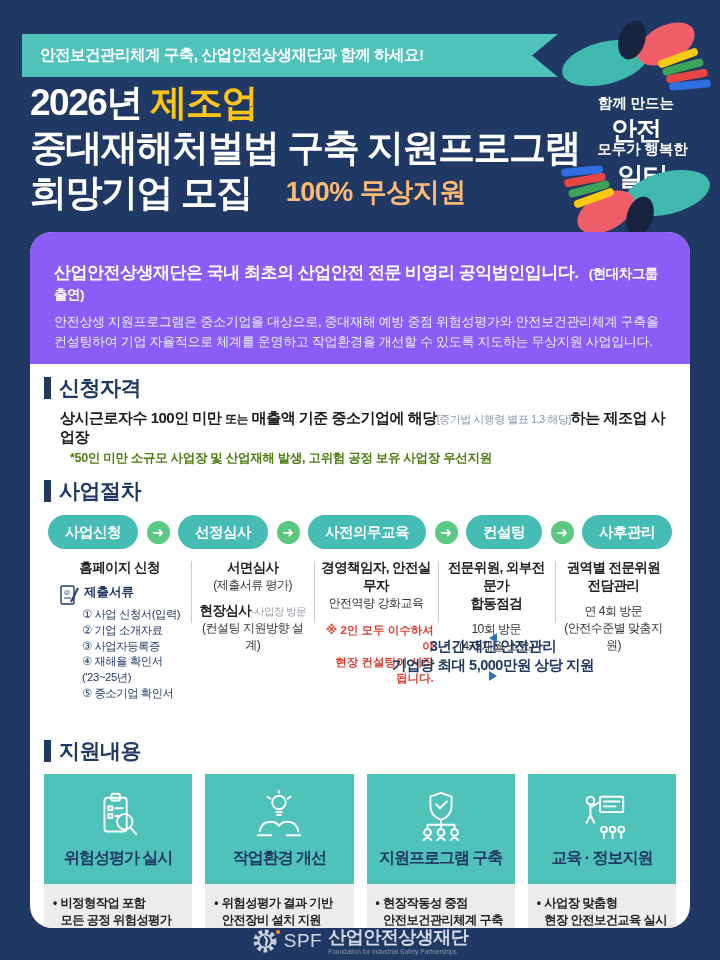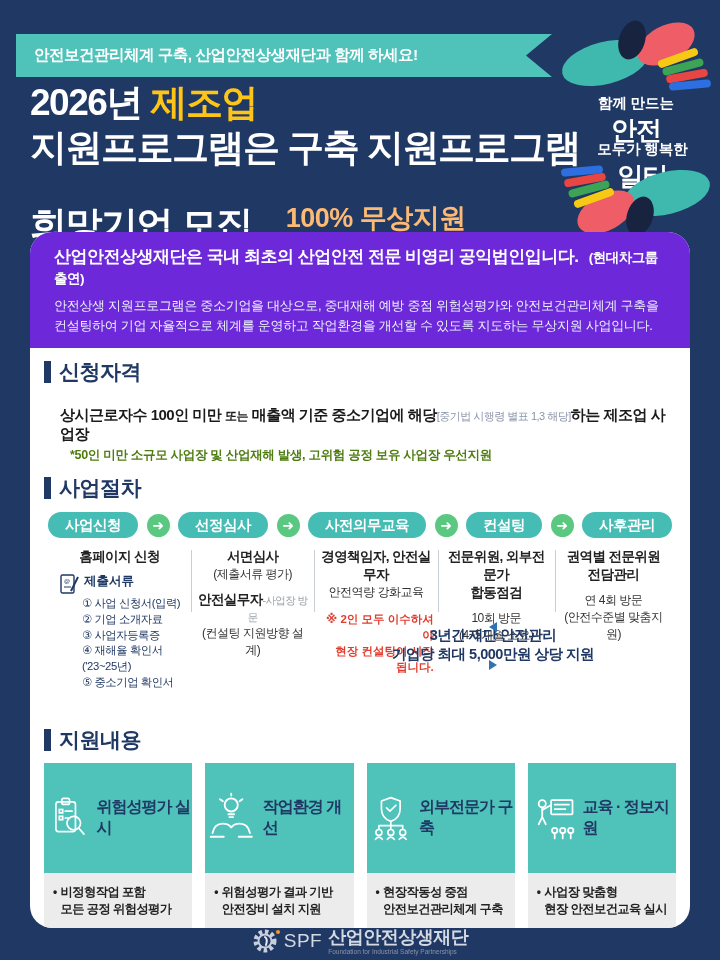--- a/index.html
+++ b/index.html
@@ -1,27 +1,27 @@
 <!DOCTYPE html>
 <html><head>
 <meta charset="utf-8">
 <style>
   * { margin:0; padding:0; box-sizing:border-box; }
   body { margin:0; background:#444; font-family:"Liberation Sans","DejaVu Sans",sans-serif; }
   .page { position:relative; width:720px; height:960px; background:#1F3864; overflow:hidden; margin:0 auto; }
 
   
-  .ribbon { position:absolute; left:16px; top:34px; width:536px; height:43px; background:#4FC2BA;
+  .ribbon { position:absolute; left:22px; top:34px; width:536px; height:43px; background:#4FC2BA;
     clip-path:polygon(0 0,100% 0,calc(100% - 26px) 50%,100% 100%,0 100%);
     display:flex; align-items:center; padding-left:18px; color:#fff; font-weight:bold; font-size:15.5px; letter-spacing:-0.5px; }
 
   
   .title { position:absolute; left:30px; top:80px; color:#fff; font-weight:800; font-size:37px; line-height:1.22; letter-spacing:-1.5px; }
   .title .yellow { color:#FFC516; }
-  .title-row3 { display:flex; align-items:flex-start; gap:34px;margin-top:32px; }
+  .title-row3 { display:flex; align-items:center; gap:34px; }
   .free-badge { color:#fdba74; font-size:27px; font-weight:800; letter-spacing:-0.5px; }
 
   
   .hands-block { position:absolute; right:6px; top:22px; width:156px; height:212px; color:#fff; text-align:center; }
   .hand { position:absolute; width:150px; height:70px; left:3px; }
   .hand.top { top:0; }
   .hand.bot { bottom:0; transform:rotate(180deg); }
   .hand div { position:absolute; border-radius:50%; }
   .hs1 { left:0; top:20px; width:88px; height:42px; background:#3FB8AE; transform:rotate(-14deg); }
   .hs2 { left:58px; top:-2px; width:26px; height:40px; background:#17233F; transform:rotate(18deg); }
@@ -33,38 +33,38 @@
   .st3 { left:105px; top:50px; background:#E84643; transform:rotate(-10deg); }
   .st4 { left:108px; top:59px; background:#2D6FE0; transform:rotate(-5deg); }
   .slogan1 { position:absolute; left:0; right:0; top:72px; }
   .slogan2 { position:absolute; left:13px; right:0; top:118px; }
   .slogan-top { font-size:14.5px; font-weight:800;font-family:Liberation Serif, serif; }
   .slogan-main { font-size:26px; font-weight:800; letter-spacing:-1px; }
 
   
   .card { position:absolute; left:30px; top:232px; width:660px; height:696px; background:#fff; border-radius:22px; overflow:hidden; display:flex; flex-direction:column; }
 
-  .intro { background:#6d28d9; padding:13px 24px 13px; color:#fff; }
+  .intro { background:#8b5cf6; padding:29px 24px 13px; color:#fff; }
   .intro-head { font-size:17px; font-weight:800; letter-spacing:-0.5px; }
   .intro-head .note { font-size:13.5px; font-weight:800; margin-left:6px; }
   .intro-body { margin-top:8px; font-size:13px; line-height:1.5; color:#EAF0FA; letter-spacing:-0.3px; }
 
   .sec { padding:10px 14px 0; }
   .sec-title { display:flex; align-items:center; gap:8px; color:#1F3864; font-weight:800; font-size:21px; letter-spacing:-0.5px; }
   .sec-title::before { content:""; width:7px; height:22px; background:#1F3864; display:inline-block; }
 
   
-  .elig-main { margin:20px 0 0 16px; font-size:15px; font-weight:800; color:#1a1a1a; letter-spacing:-0.5px; }
+  .elig-main { margin:7px 0 0 16px; font-size:15px; font-weight:800; color:#1a1a1a; letter-spacing:-0.5px; }
   .elig-main .or { font-size:12px; }
   .elig-main .law { font-size:11px; color:#8A93A8; font-weight:normal; }
   .elig-sub { margin:3px 0 0 26px; font-size:12.5px; font-weight:700; color:#4d7c0f; letter-spacing:-0.3px; }
 
   
   .pills { display:flex; align-items:center; justify-content:space-between; margin:10px 4px 8px; }
-  .pill { background:#45BCB4; color:#fff; font-weight:800; font-size:14.5px; height:26px; border-radius:17px;
+  .pill { background:#45BCB4; color:#fff; font-weight:800; font-size:14.5px; height:34px; border-radius:17px;
     display:flex; align-items:center; justify-content:center; padding:0 17px; letter-spacing:-0.5px; }
   .step-arrow { width:23px; height:23px; border-radius:50%; background:#5BC882; color:#fff; font-weight:bold; font-size:14px;
     display:flex; align-items:center; justify-content:center; flex:0 0 auto; }
   .pbody { position:relative; display:grid; grid-template-columns:1.16fr 1fr 1fr 0.95fr 0.95fr; margin:0 4px; min-height:170px; }
   .pcol { position:relative; text-align:center; padding:2px 4px; }
   .pcol + .pcol::before { content:""; position:absolute; left:0; top:4px; width:1px; height:62px; background:#C9CDD4; }
   .ph { font-size:13.5px; font-weight:800; color:#222; letter-spacing:-0.6px; }
   .pr { font-size:12px; color:#333; letter-spacing:-0.5px; }
   .pnote-gray { font-size:10.5px; color:#9AA0A6; font-weight:normal; }
   .docs-row { display:flex; align-items:flex-start; gap:4px; margin:7px 0 0 8px; text-align:left; }
@@ -74,21 +74,21 @@
   .gap8 { height:8px; }
   .span-wrap { position:absolute; left:268px; right:2px; top:80px; display:flex; align-items:center;flex-direction:column; }
   .arr { flex:1; height:2px; background:#2E74B5; position:relative; }
   .arr.l::before { content:""; position:absolute; left:-1px; top:-4px; border:5px solid transparent; border-right:8px solid #2E74B5; transform:translateX(-8px); }
   .arr.r::after { content:""; position:absolute; right:-1px; top:-4px; border:5px solid transparent; border-left:8px solid #2E74B5; transform:translateX(8px); }
   .span-text { font-size:14.5px; font-weight:800; color:#1F3864; text-align:center; line-height:1.3; padding:0 8px; white-space:pre-line; letter-spacing:-0.5px; }
 
   
   .cards { display:flex; gap:13px; margin:9px 0 0; }
   .scard { flex:1; display:flex; flex-direction:column; }
-  .scard-top { background:#4FC2BA; height:110px; display:flex; flex-direction:row; align-items:center; justify-content:center; gap:5px; }
+  .scard-top { background:#4FC2BA; height:110px; display:flex; flex-direction:column; align-items:center; justify-content:center; gap:5px; }
   .scard-title { color:#1F3864; font-weight:800; font-size:16px; letter-spacing:-1px; }
   .scard-body { background:#ECECEC; flex:1; min-height:118px; padding:11px 9px; }
   .bullet { display:flex; gap:4px; font-size:12.3px; font-weight:700; color:#222; line-height:1.35; letter-spacing:-0.6px; white-space:pre-line; margin-bottom:9px; }
   .bullet::before { content:"•"; font-size:12px; }
 
   
   .footer { position:absolute; left:0; right:0; bottom:4px; height:30px; display:flex; align-items:center; justify-content:center; gap:6px; color:#C8CEDA; }
   .gear-wrap { position:relative; width:26px; height:26px; }
   .ispf-text { font-size:19px; font-weight:400; letter-spacing:0.5px; color:#D4D9E2; }
   .f-org { font-size:18px; font-weight:800; color:#D4D9E2; letter-spacing:-0.5px; line-height:1; }
@@ -101,21 +101,21 @@
 <div class="page">
 
   <div class="ribbon">
     <span>안전보건관리체계 구축, 산업안전상생재단과 함께 하세요!</span>
   </div>
 
   <div class="title">
     <div>
       <span>2026년 </span><span class="yellow">제조업</span>
     </div>
-    <div>지원프로그램은 구축 지원프로그램</div>
+    <div>중대재해처벌법 구축 지원프로그램</div>
     <div class="title-row3">
       <span>희망기업 모집</span>
       <span class="free-badge">100% 무상지원</span>
     </div>
   </div>
 
   <div class="hands-block">
     <div class="hand top">
       <div class="hs1"></div>
         <div class="hs4"></div>
@@ -193,21 +193,21 @@
 ② 기업 소개자료
 ③ 사업자등록증
 ④ 재해율 확인서
     ('23~25년)
 ⑤ 중소기업 확인서</div>
         </div>
         <div class="pcol">
           <div class="ph">서면심사</div>
           <div class="pr">(제출서류 평가)</div>
           <div class="gap8"></div>
-          <div class="ph"><span>안전실무자</span><span class="pnote-gray">-사업장 방문</span></div>
+          <div class="ph"><span>현장심사</span><span class="pnote-gray">-사업장 방문</span></div>
           <div class="pr">(컨설팅 지원방향 설계)</div>
         </div>
         <div class="pcol">
           <div class="ph">경영책임자, 안전실무자</div>
           <div class="pr">안전역량 강화교육</div>
           <div class="red-note">※ 2인 모두 이수하셔야
 현장 컨설팅이 시작됩니다.</div>
         </div>
         <div class="pcol">
           <div class="ph">전문위원, 외부전문가</div>
@@ -286,21 +286,21 @@
           <div class="scard-top">
             <svg width="54" height="54" viewBox="0 0 56 56" fill="none" stroke="#fff" stroke-width="2" stroke-linecap="round" stroke-linejoin="round">
               <path d="M28,4 l11,4 v9 q0,11 -11,15 q-11,-4 -11,-15 v-9 z"></path>
               <path d="M23,16 l4,4 l7,-7"></path>
               <path d="M28,32 v5 M28,37 h-14 v3 M28,37 h14 v3 M28,37 v3"></path>
               <circle cx="14" cy="45" r="3.5"></circle>
                 <circle cx="28" cy="45" r="3.5"></circle>
                 <circle cx="42" cy="45" r="3.5"></circle>
               <path d="M10,53 q4,-5 8,0 M24,53 q4,-5 8,0 M38,53 q4,-5 8,0"></path>
             </svg>
-            <div class="scard-title">외부전문가 구축</div>
+            <div class="scard-title">지원프로그램 구축</div>
           </div>
           <div class="scard-body">
             <div class="bullet">현장작동성 중점
 안전보건관리체계 구축</div>
             <div class="bullet">중대재해처벌법 대응
 법적 준수사항 지도</div>
           </div>
         </div>
 
         <div class="scard">

